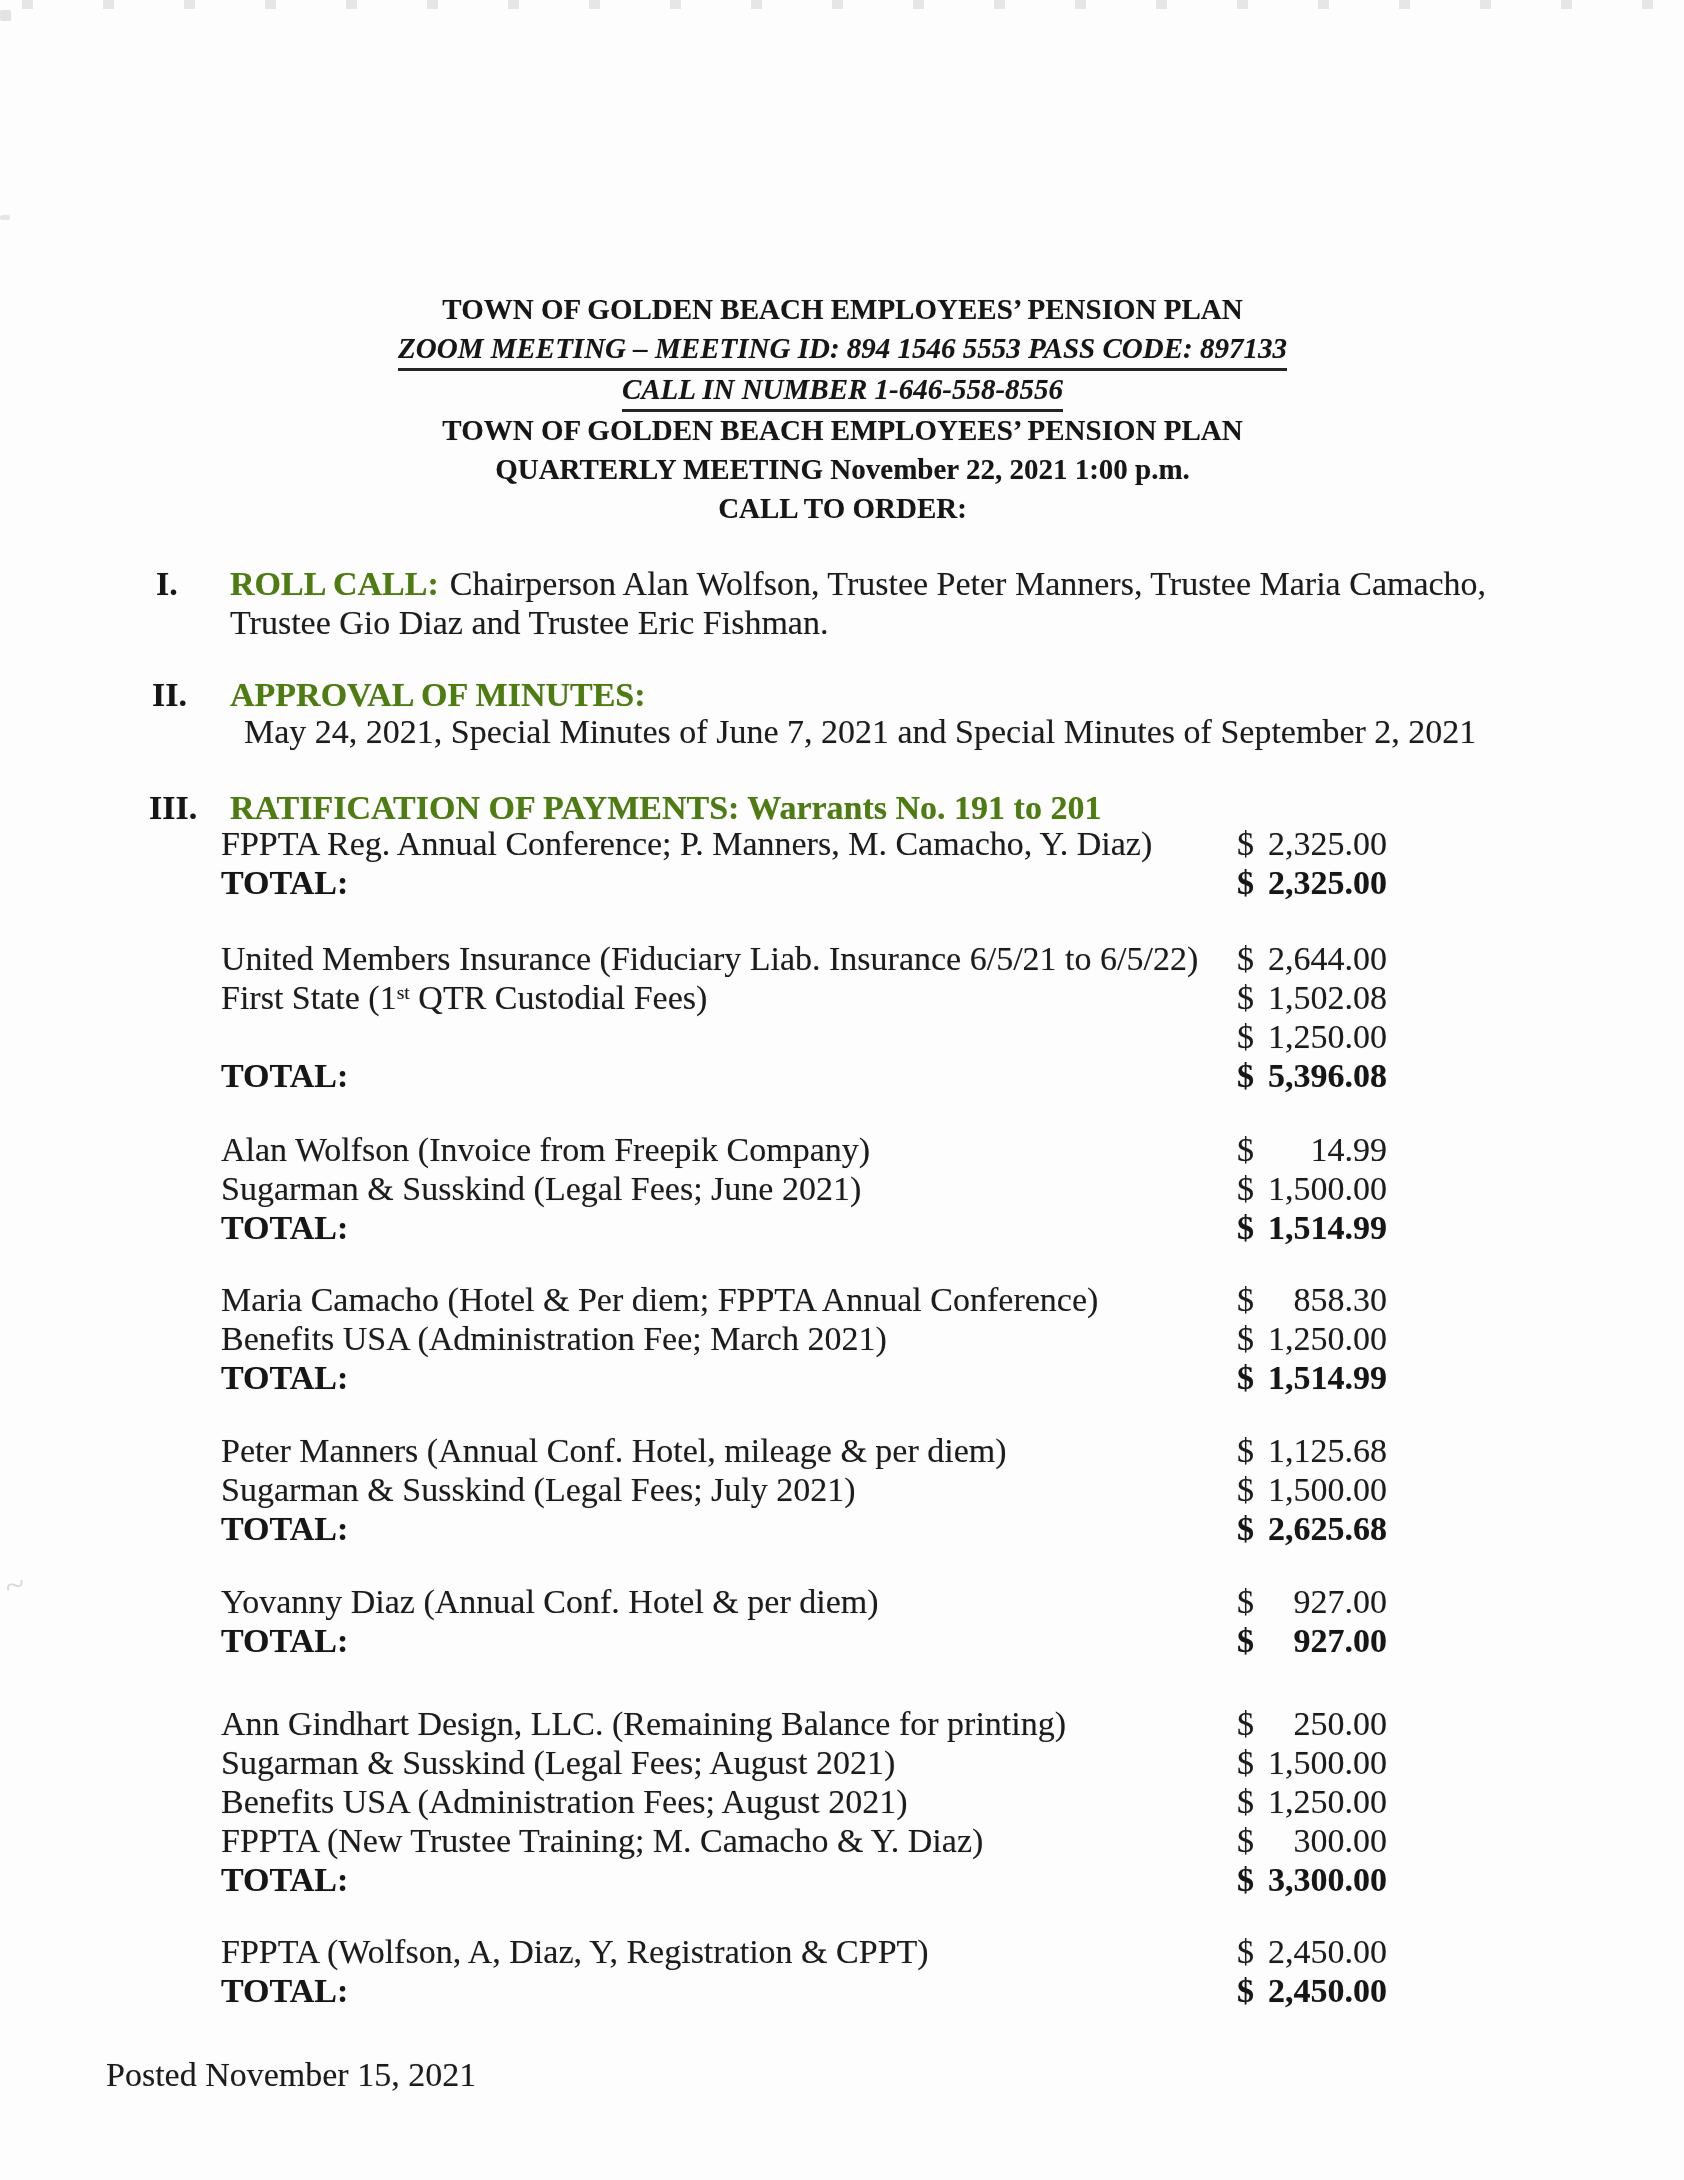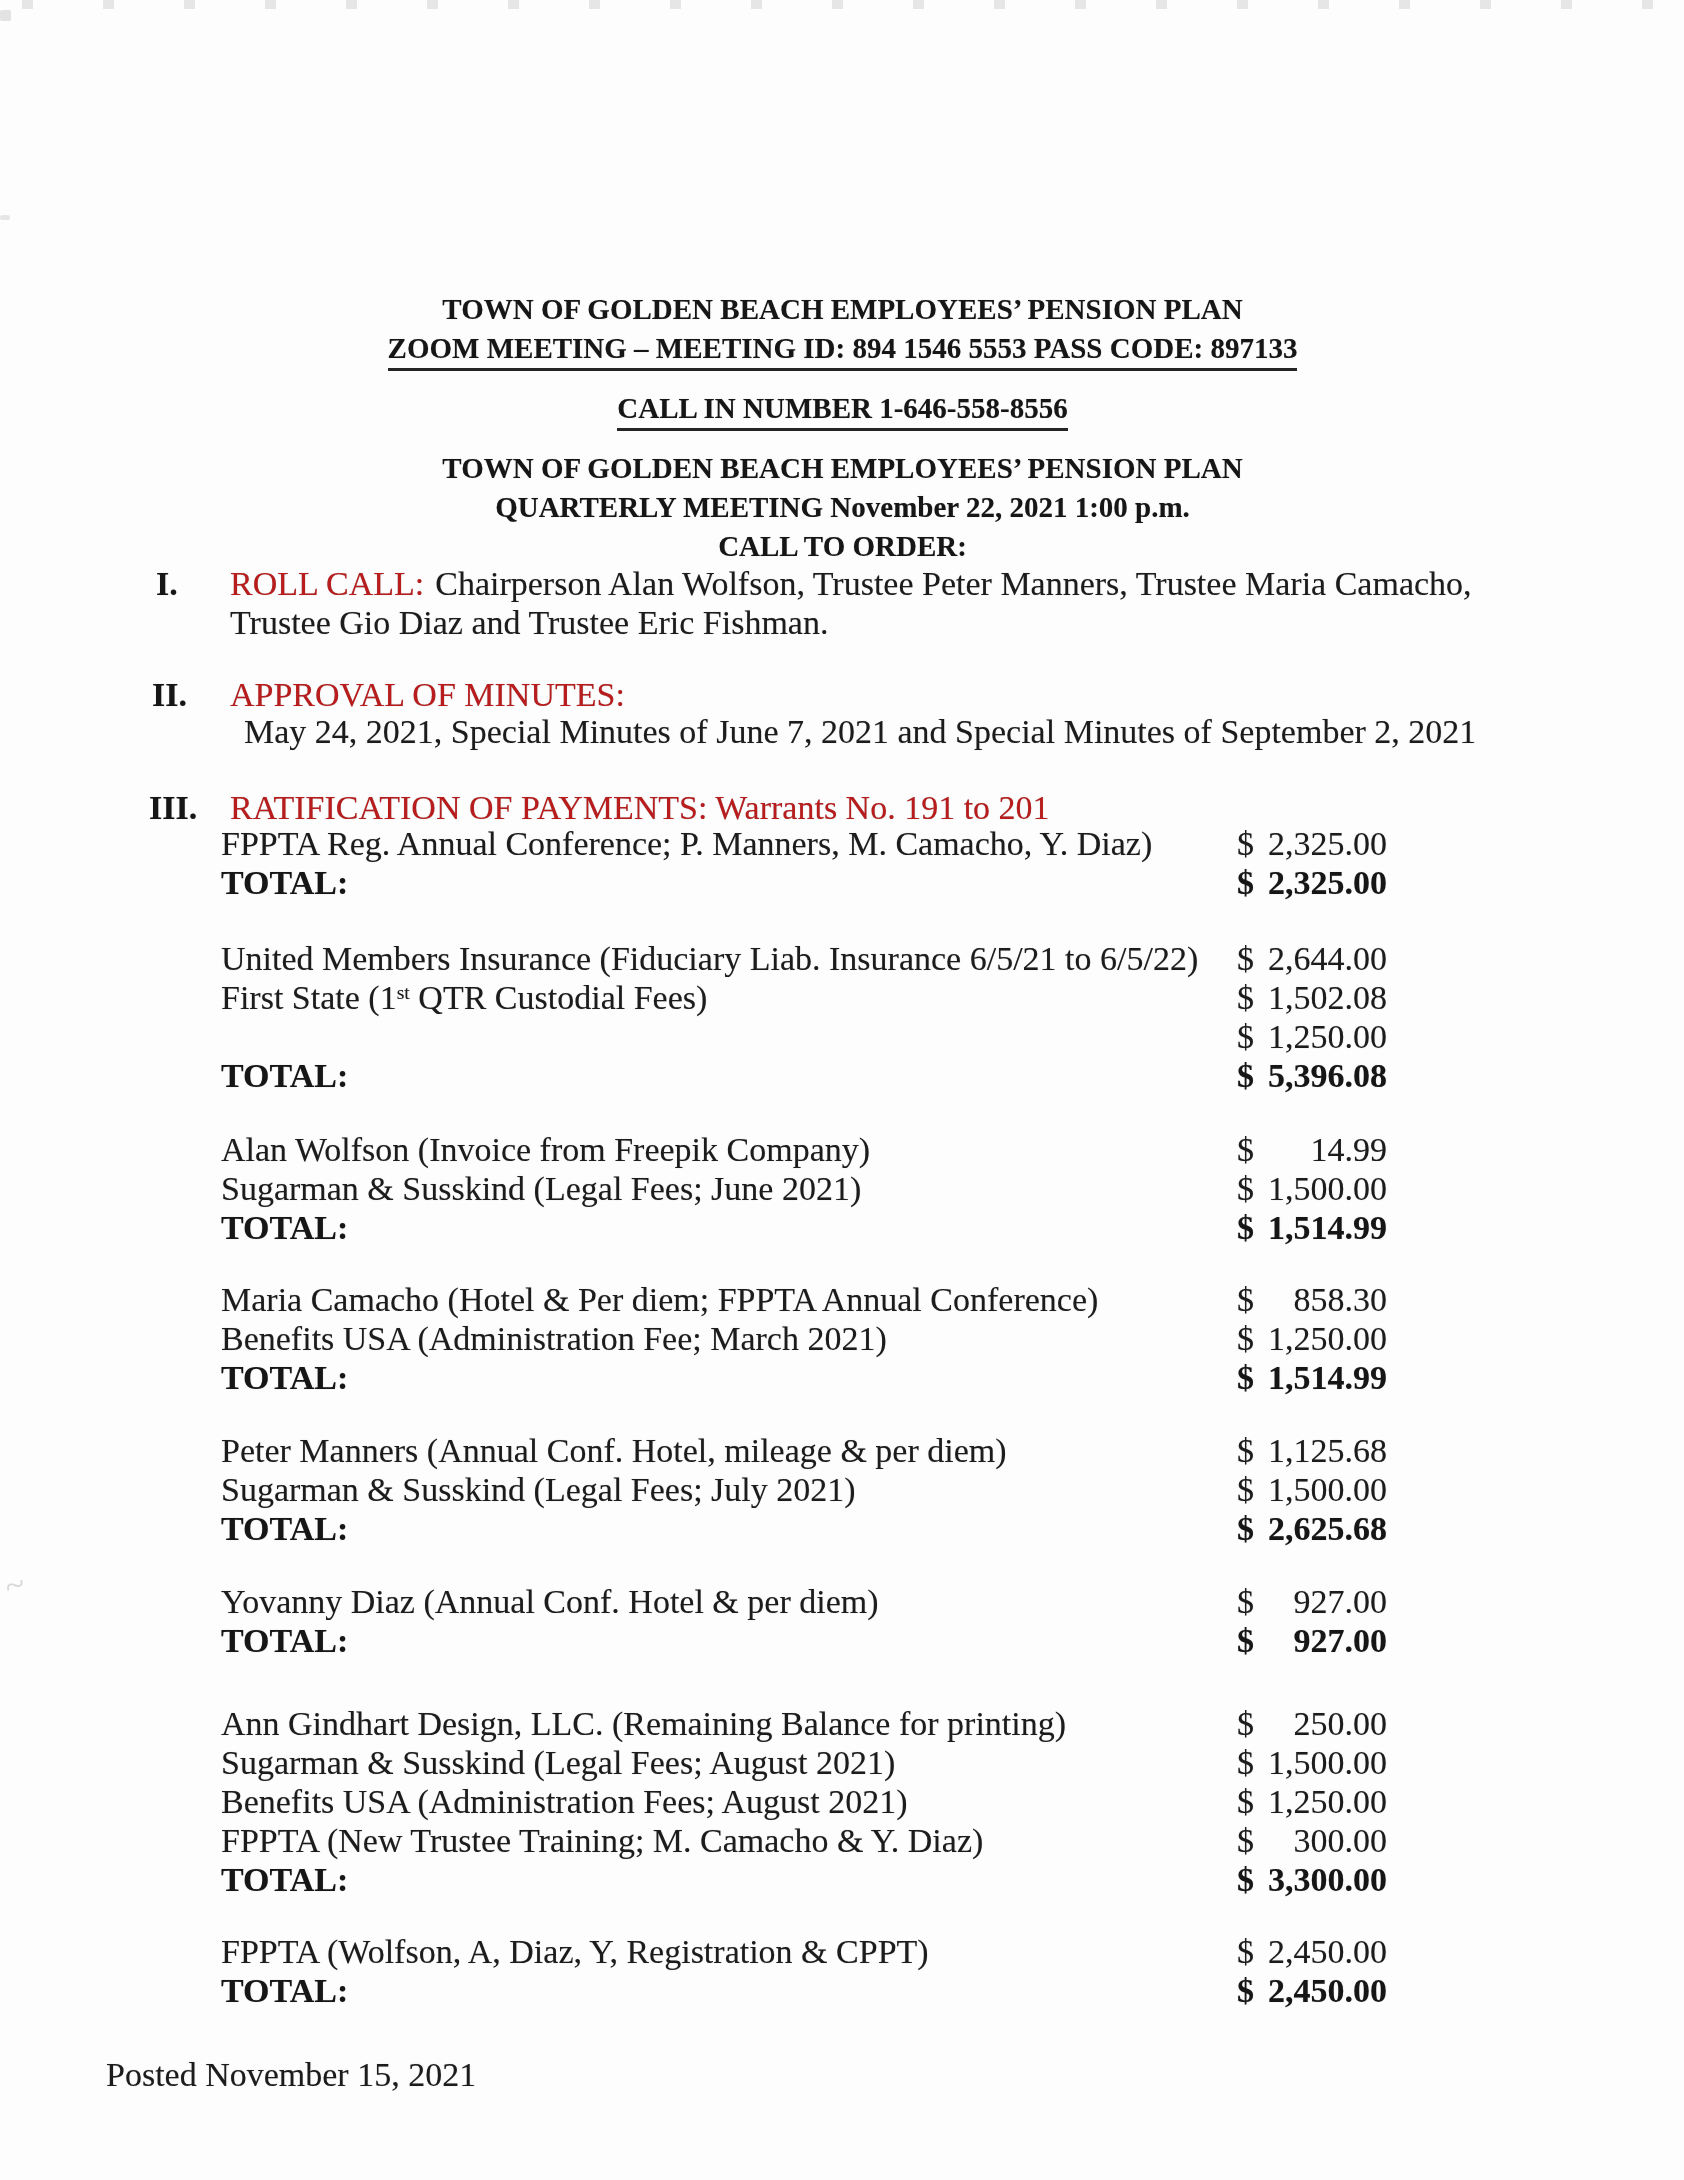--- a/index.html
+++ b/index.html
@@ -56,41 +56,41 @@
     text-align: center;
     font-weight: bold;
     font-size: 29px;
     color: #161616;
   }
   .hline {
     height: 39px;
     line-height: 39px;
     white-space: nowrap;
   }
-  .hline.spaced { margin-bottom: 21px; }
+  .hline.spaced { margin-bottom: 2px; font-style: italic; }
   .u {
     display: inline-block;
     line-height: 36px;
     border-bottom: 3.4px solid #252525;
     padding-bottom: 1.7px;
   }
   
   .sec { position: absolute; left: 0; right: 0; }
   .numeral {
     position: absolute;
     font-weight: bold;
     line-height: 39px;
     color: #161616;
   }
   .sline {
     position: absolute;
     line-height: 39px;
     white-space: nowrap;
   }
-  .stitle { font-weight: normal; color: #b91c1c; margin-top: 37px; }
+  .stitle { font-weight: bold; color: #4d7c0f; margin-top: 37px; }
   .after-title { margin-left: 11px; }
   
   .group { position: absolute; left: 0; right: 0; }
   .prow { position: relative; height: 39px; }
   .desc {
     position: absolute;
     left: 221px;
     line-height: 39px;
     white-space: nowrap;
   }

